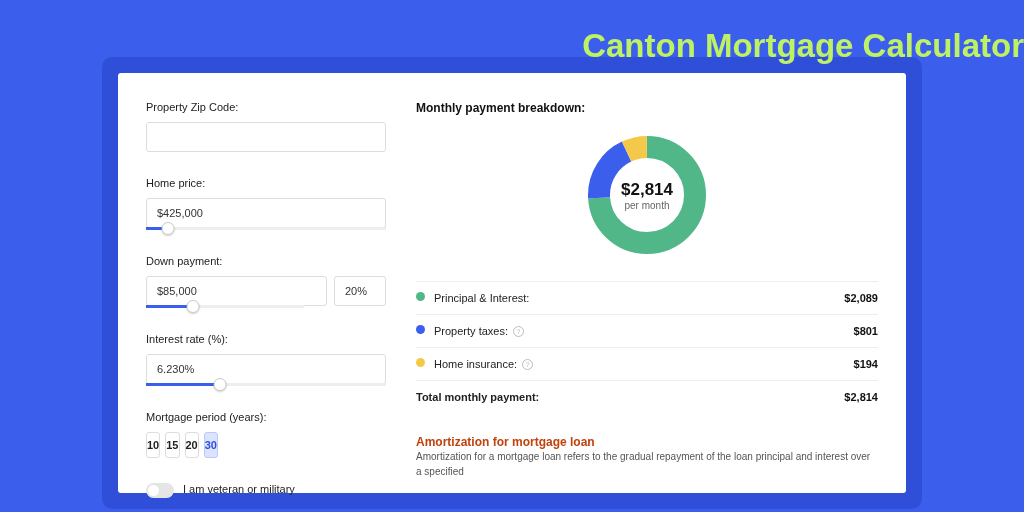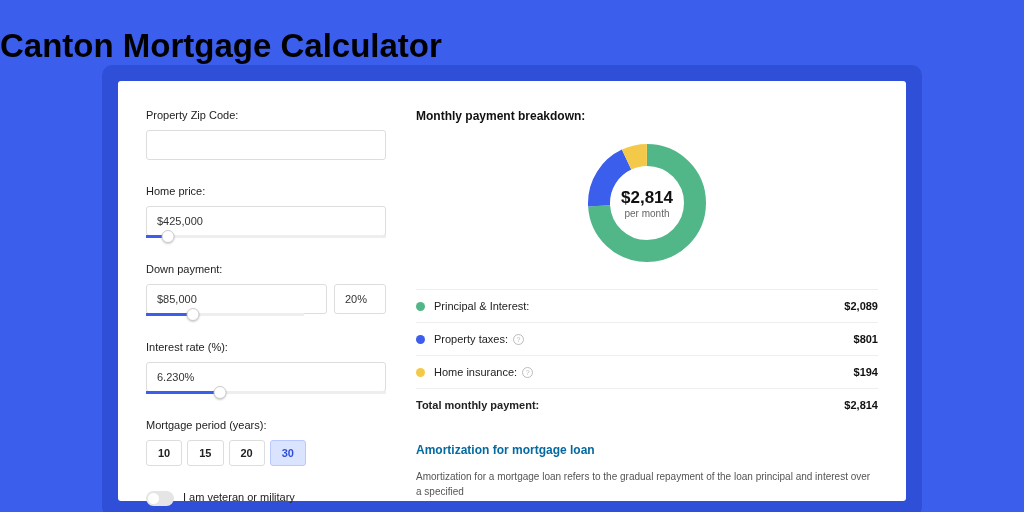--- a/index.html
+++ b/index.html
@@ -1,53 +1,53 @@
 <!DOCTYPE html>
 <html><head>
 <meta charset="utf-8">
 <style>
 *{margin:0;padding:0;box-sizing:border-box;font-family:-apple-system,BlinkMacSystemFont,"Segoe UI",Arial,sans-serif}
 body{background:#3b5eed;width:1024px;height:512px;overflow:hidden}
-.hero-title{color:#000000;text-align:left;font-size:33px;font-weight:700;padding:27px 0 16px}
+.hero-title{color:#bef264;text-align:right;font-size:33px;font-weight:700;padding:27px 0 8px}
 .card{background:#fff;margin:0 auto;width:788px;height:420px;border-radius:3px;padding:28px 28px 0;display:flex;gap:30px;box-shadow:0 0 0 16px #2f4fd8}
 .left{width:240px;flex-shrink:0}
 .right{flex:1}
 .label{font-size:11px;color:#222;margin-bottom:9px;display:block}
 .input{width:100%;border:1px solid #ddd;border-radius:3px;height:30px;padding:12px 10px;font-size:11px;color:#333}
 .field{margin-bottom:25px;position:relative}
 .slider-track{height:3px;background:#eee;position:relative;margin-top:-1px}
 .slider-fill{height:3px;background:#3b5eed;position:absolute;left:0;top:0}
 .slider-thumb{width:13px;height:13px;border-radius:50%;background:#fff;border:1px solid #ccc;box-shadow:0 1px 2px rgba(0,0,0,.2);position:absolute;top:-5px;transform:translateX(-50%)}
 .row{display:flex;gap:7px}
 .row .input:first-child{flex:1}
 .row .input:last-child{width:52px}
 .periods{display:flex;gap:5px}
-.period{border:1px solid #ddd;border-radius:3px;padding:6px 11px;font-size:11px;font-weight:600;color:#222;cursor:pointer;background:#fff}
+.period{border:1px solid #ddd;border-radius:3px;padding:6px 0;font-size:11px;font-weight:600;color:#222;cursor:pointer;background:#fff}
 .period.sel{background:#dbe4ff;border-color:#b9c8ff;color:#2f4fd8}
 .toggle-row{display:flex;align-items:flex-start;gap:9px;margin-top:6px}
 .toggle{width:28px;height:15px;border-radius:10px;background:#e5e5e5;position:relative}
 .toggle::after{content:"";position:absolute;left:2px;top:2px;width:11px;height:11px;border-radius:50%;background:#fff}
 .toggle-lbl{font-size:11px;color:#222}
 .section-title{font-size:12px;font-weight:700;color:#111;margin-bottom:18px}
 .donut-wrap{display:flex;justify-content:center;margin-bottom:24px}
 .donut{position:relative;width:124px;height:124px}
 .donut svg{transform:rotate(-90deg)}
 .donut-center{position:absolute;inset:0;display:flex;flex-direction:column;align-items:center;justify-content:center}
 .donut-val{font-size:17px;font-weight:700;color:#111}
 .donut-sub{font-size:10px;color:#666}
 .legend{border-top:1px solid #eee}
-.legend-row{display:flex;align-items:center;padding:10px 0;border-bottom:1px solid #eee;font-size:11px}
+.legend-row{display:flex;padding:10px 0;border-bottom:1px solid #eee;font-size:11px}
 .dot{width:9px;height:9px;border-radius:50%;margin-right:9px;flex-shrink:0}
 .legend-lbl{color:#222;flex:1;display:flex;align-items:center;gap:5px}
 .info-icon{width:11px;height:11px;border:1px solid #bbb;border-radius:50%;display:inline-flex;align-items:center;justify-content:center;font-size:7px;color:#bbb}
 .legend-val{color:#111;font-weight:700}
 .legend-row.total .legend-lbl,.legend-row.total .legend-val{font-weight:700}
 .legend-row.total{border-bottom:none}
 .amort{margin-top:22px}
-.amort-title{font-size:12px;font-weight:700;color:#0369a1;margin-bottom:12px}
+.amort-title{font-size:12px;font-weight:700;color:#c2410c;}
 .amort-text{font-size:10px;color:#555;line-height:1.5}
 </style>
 </head>
 <body>
 
 <h1 class="hero-title">Canton Mortgage Calculator</h1>
 
 <div class="card">
   <div class="left">
 

